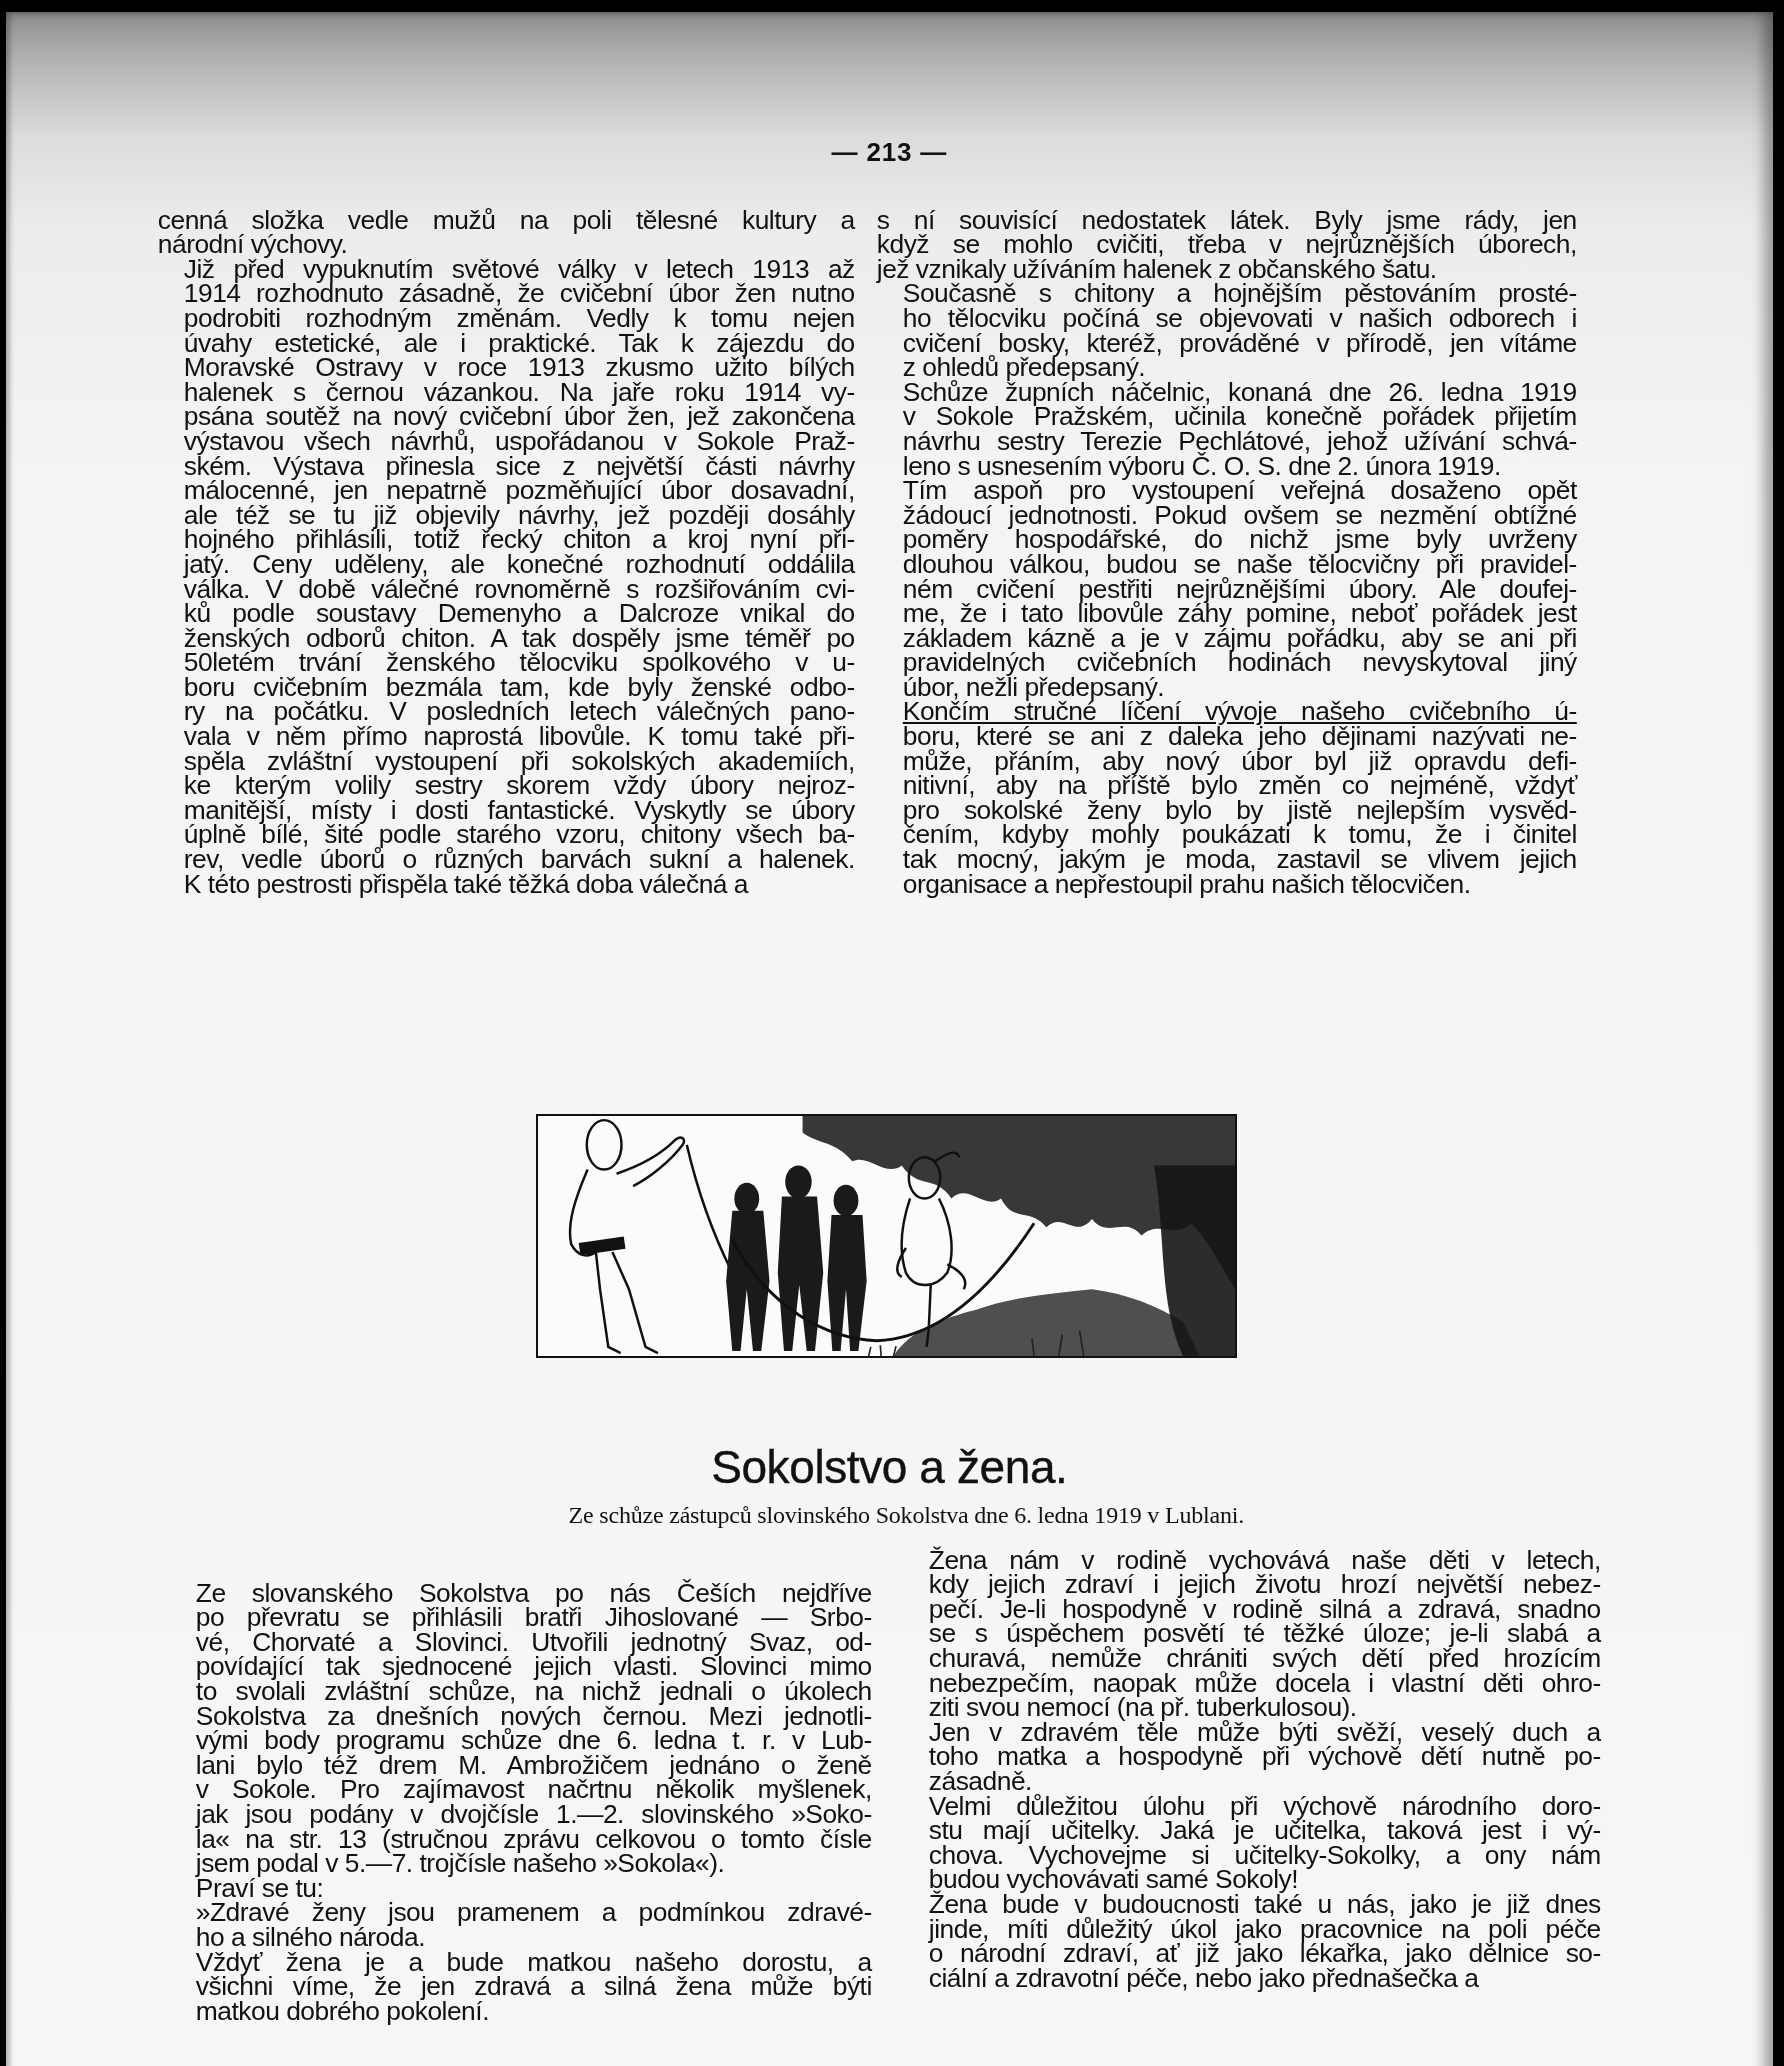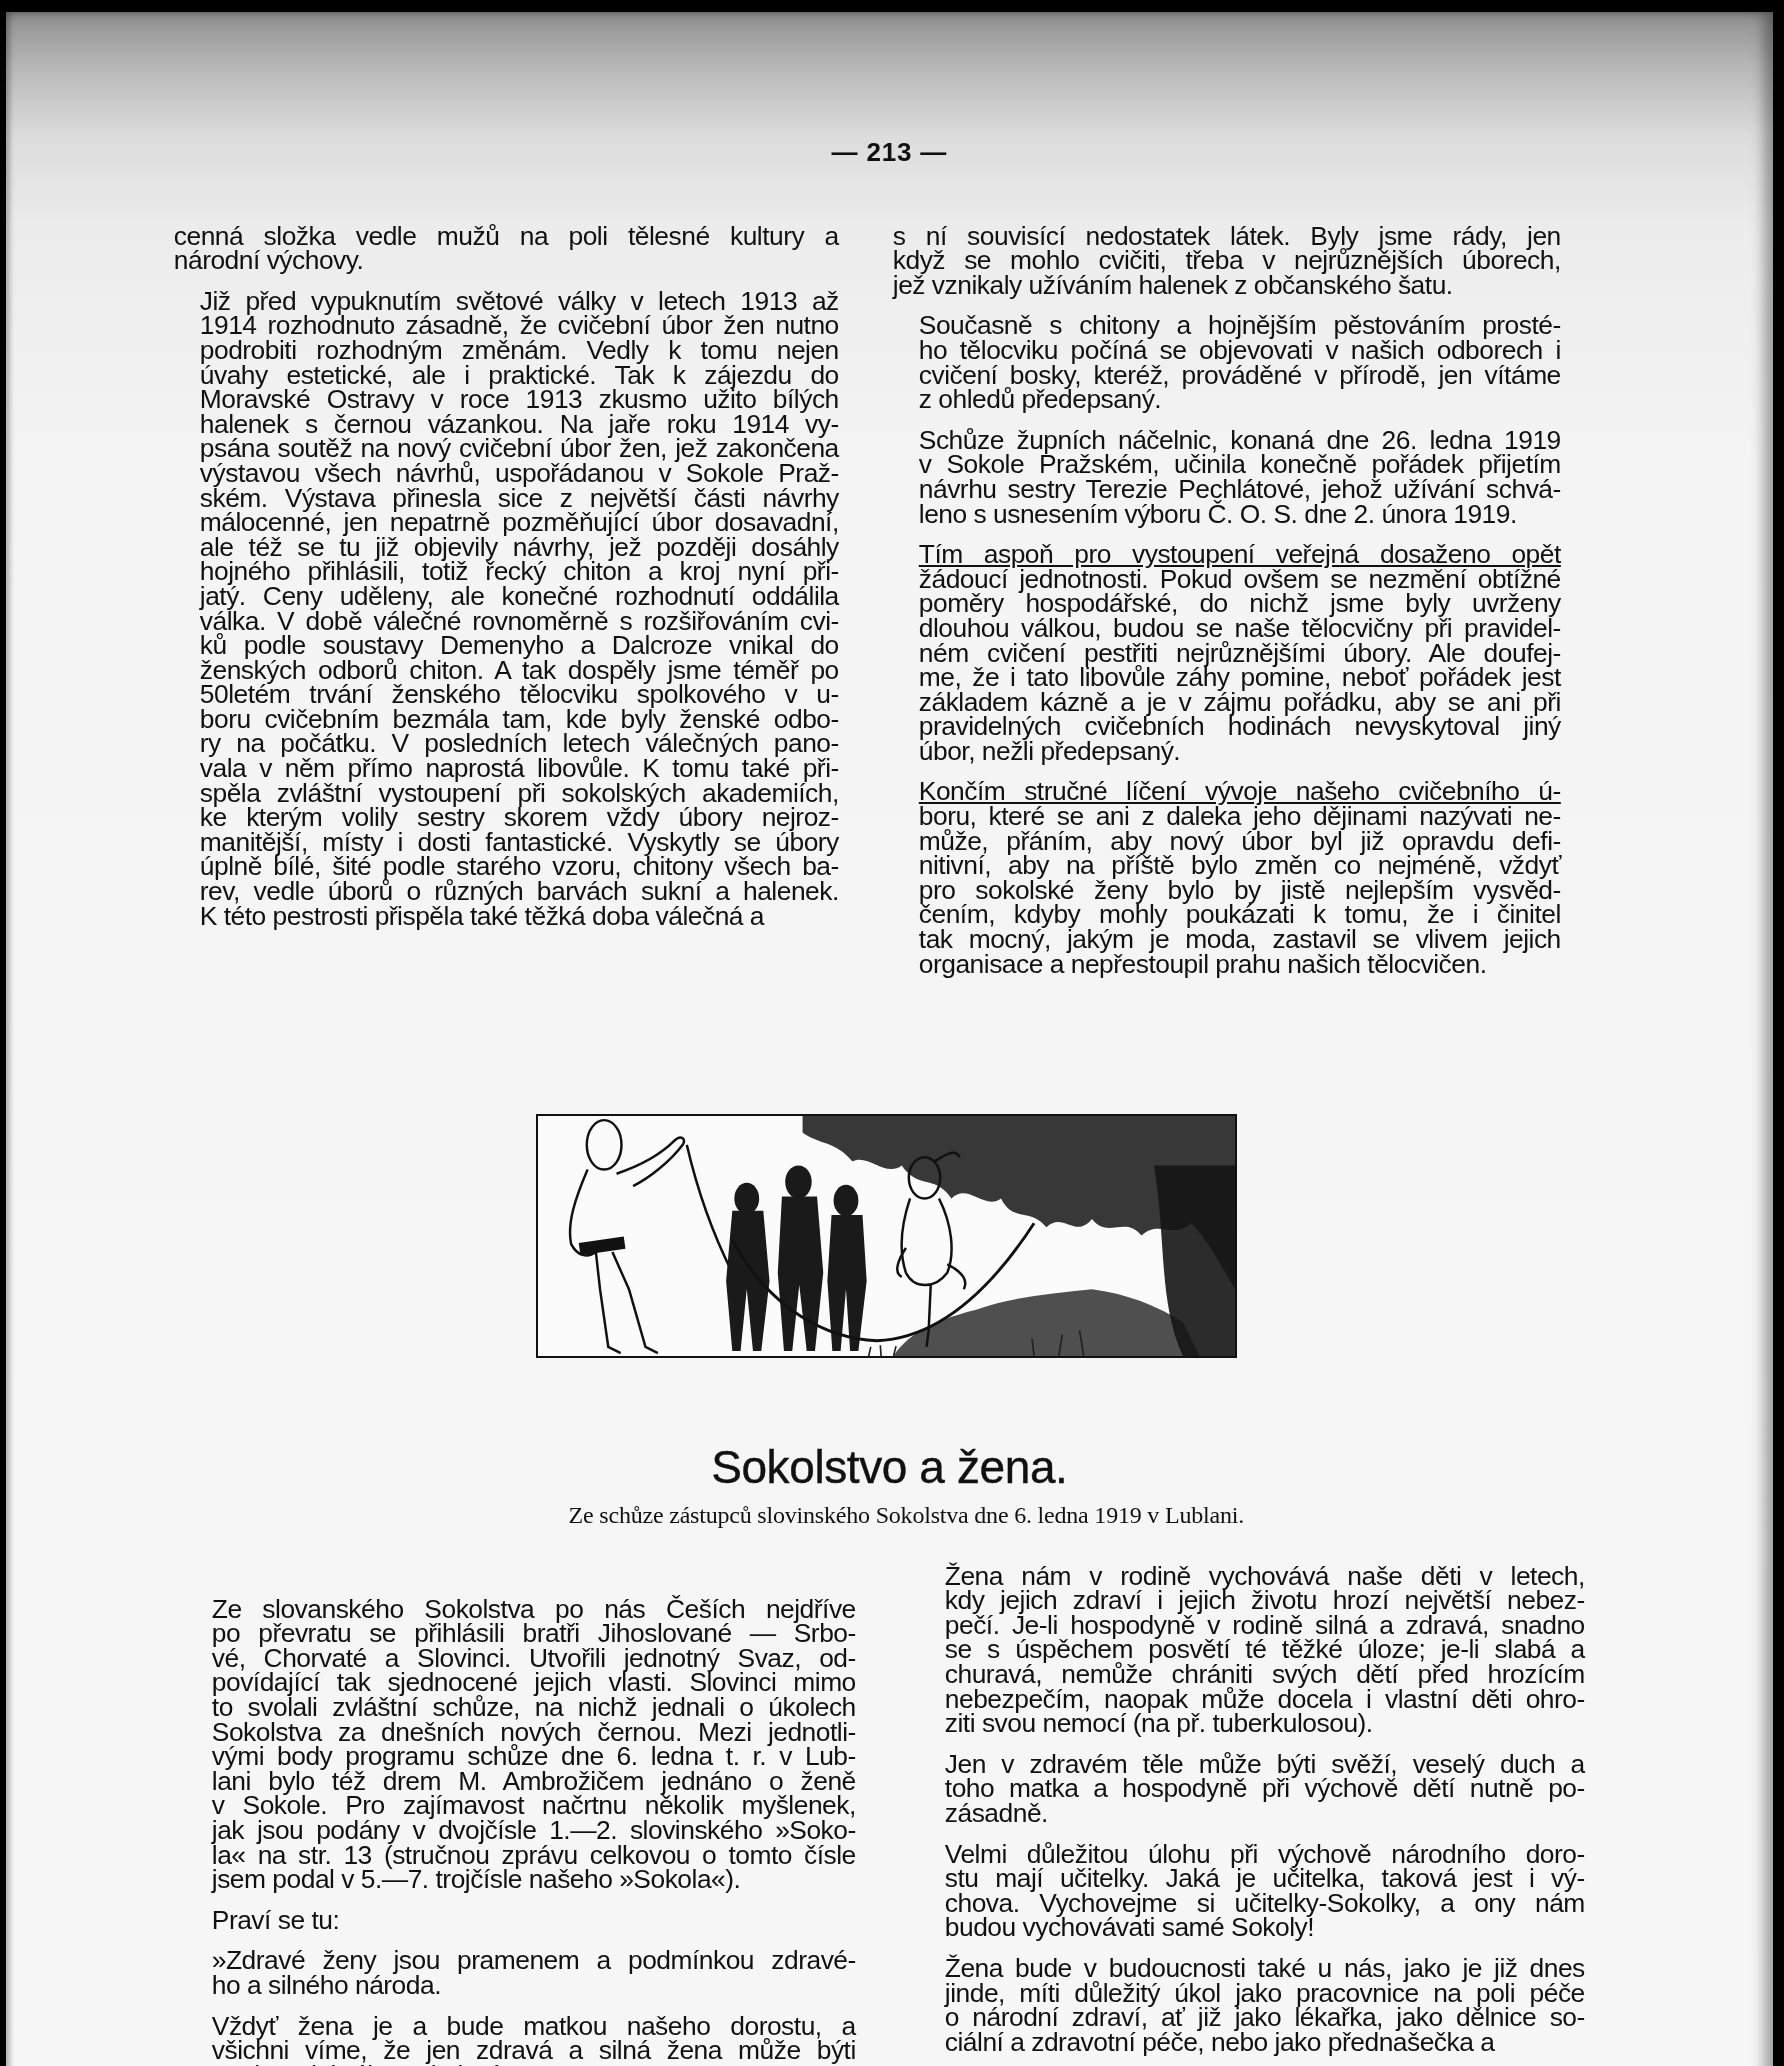--- a/index.html
+++ b/index.html
@@ -18,21 +18,21 @@
     position: absolute; top: 125px; left: 0; width: 100%; text-align: center;
     font-family: "Liberation Sans", "DejaVu Sans", sans-serif;
     font-weight: bold; font-size: 26px; letter-spacing: 0.8px;
   }
   .col {
     position: absolute; font-size: 26.4px; line-height: 24.6px;
     font-family: "Liberation Sans", "DejaVu Sans", sans-serif;
     font-stretch: condensed; letter-spacing: -0.5px;
     transform-origin: left top;
   }
-  .col p { margin: 16px; text-align: justify; text-align-last: auto; }
+  .col p { margin: 0; text-align: justify; text-align-last: auto; }
   .col p.indent { text-indent: 26px; }
   .col .line { display: block; white-space: nowrap; text-align: justify; text-align-last: justify; }
   .col .line.last { text-align-last: left; }
   .col-left-top { left: 152px; top: 196px; width: 697px; }
   .col-right-top { left: 871px; top: 196px; width: 700px; }
   .col-left-bottom { left: 164px; top: 1569px; width: 702px; }
   .col-right-bottom { left: 897px; top: 1536px; width: 698px; }
 
   .illustration {
     position: absolute; left: 530px; top: 1102px; width: 697px; height: 240px;
@@ -105,21 +105,21 @@
         <span class="line">cvičení bosky, kteréž, prováděné v přírodě, jen vítáme</span>
         <span class="line last">z ohledů předepsaný.</span>
       </p>
       <p class="indent">
         <span class="line" style="text-indent: 26px;">Schůze župních náčelnic, konaná dne 26. ledna 1919</span>
         <span class="line">v Sokole Pražském, učinila konečně pořádek přijetím</span>
         <span class="line">návrhu sestry Terezie Pechlátové, jehož užívání schvá-</span>
         <span class="line last">leno s usnesením výboru Č. O. S. dne 2. února 1919.</span>
       </p>
       <p class="indent">
-        <span class="line" style="text-indent: 26px; text-decoration: underline;">Tím aspoň pro vystoupení veřejná dosaženo opět</span>
+        <span class="line" style="text-indent: 26px;">Tím aspoň pro vystoupení veřejná dosaženo opět</span>
         <span class="line">žádoucí jednotnosti. Pokud ovšem se nezmění obtížné</span>
         <span class="line">poměry hospodářské, do nichž jsme byly uvrženy</span>
         <span class="line">dlouhou válkou, budou se naše tělocvičny při pravidel-</span>
         <span class="line">ném cvičení pestřiti nejrůznějšími úbory. Ale doufej-</span>
         <span class="line">me, že i tato libovůle záhy pomine, neboť pořádek jest</span>
         <span class="line">základem kázně a je v zájmu pořádku, aby se ani při</span>
         <span class="line">pravidelných cvičebních hodinách nevyskytoval jiný</span>
         <span class="line last">úbor, nežli předepsaný.</span>
       </p>
       <p class="indent">

